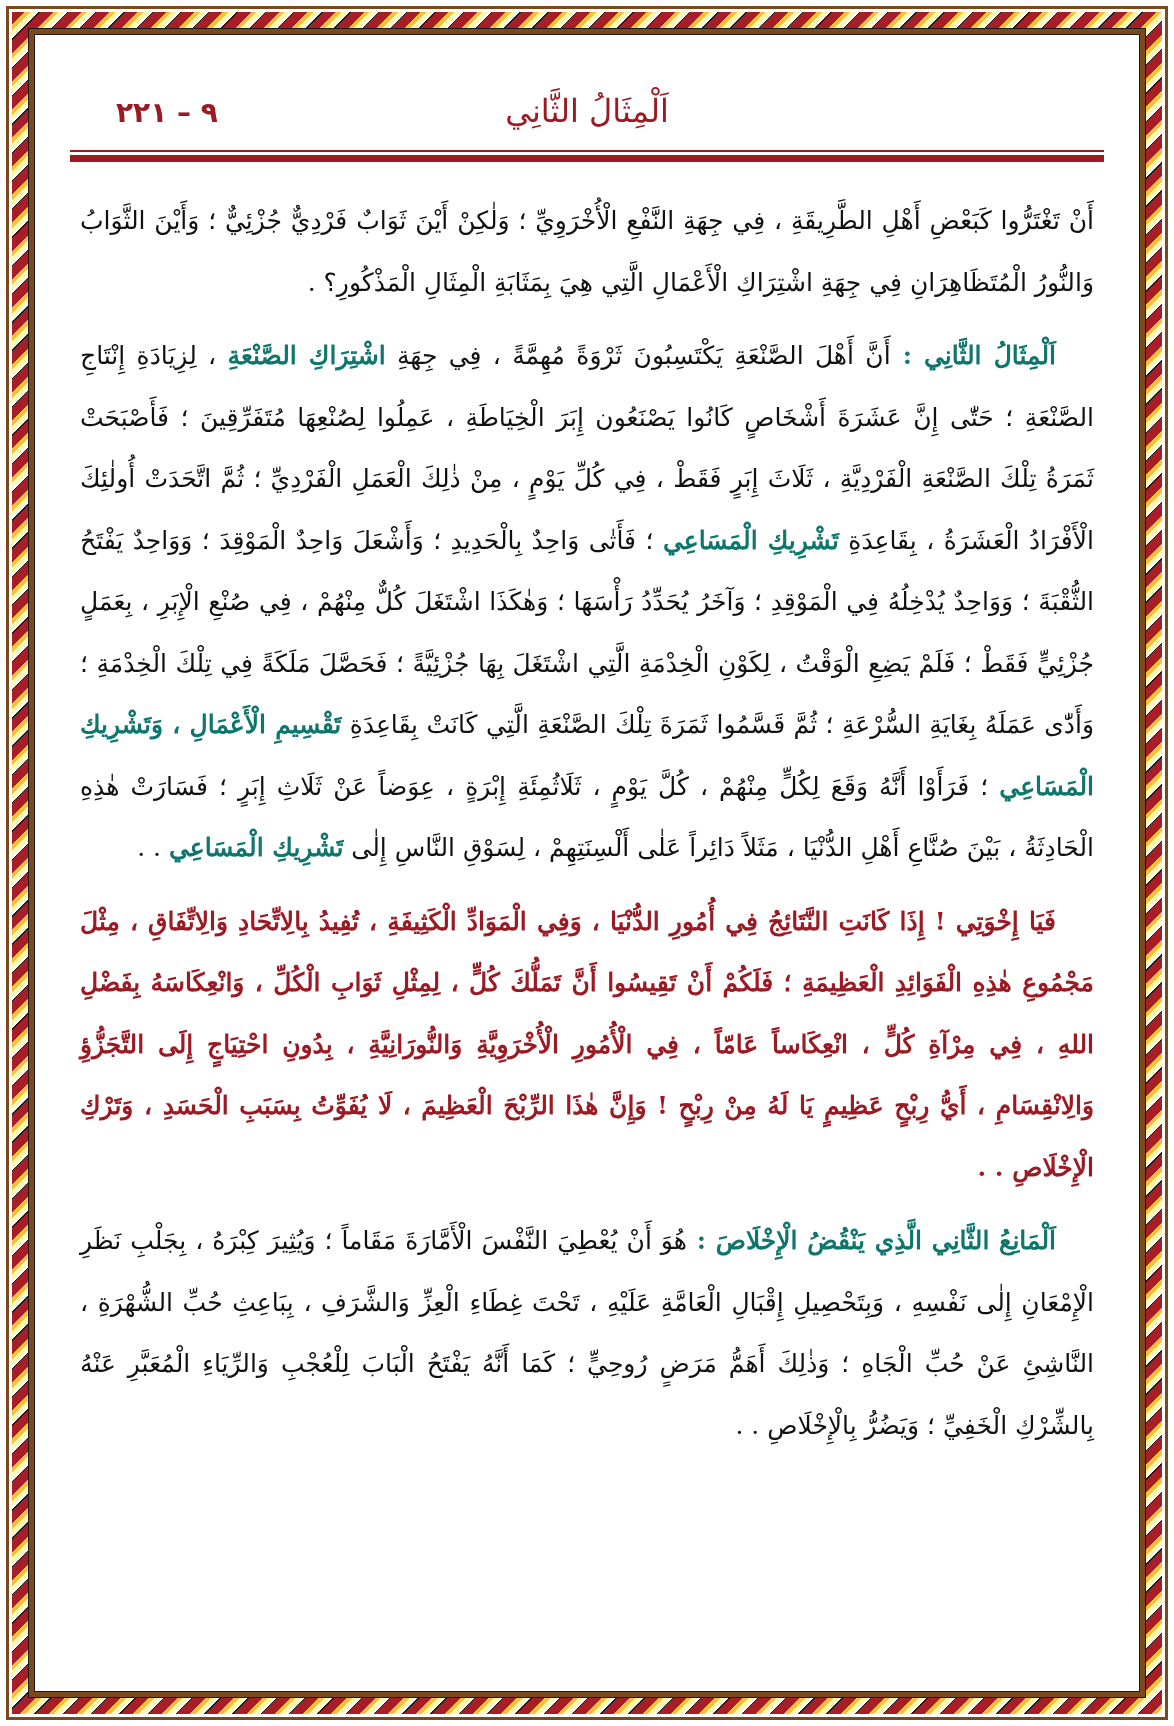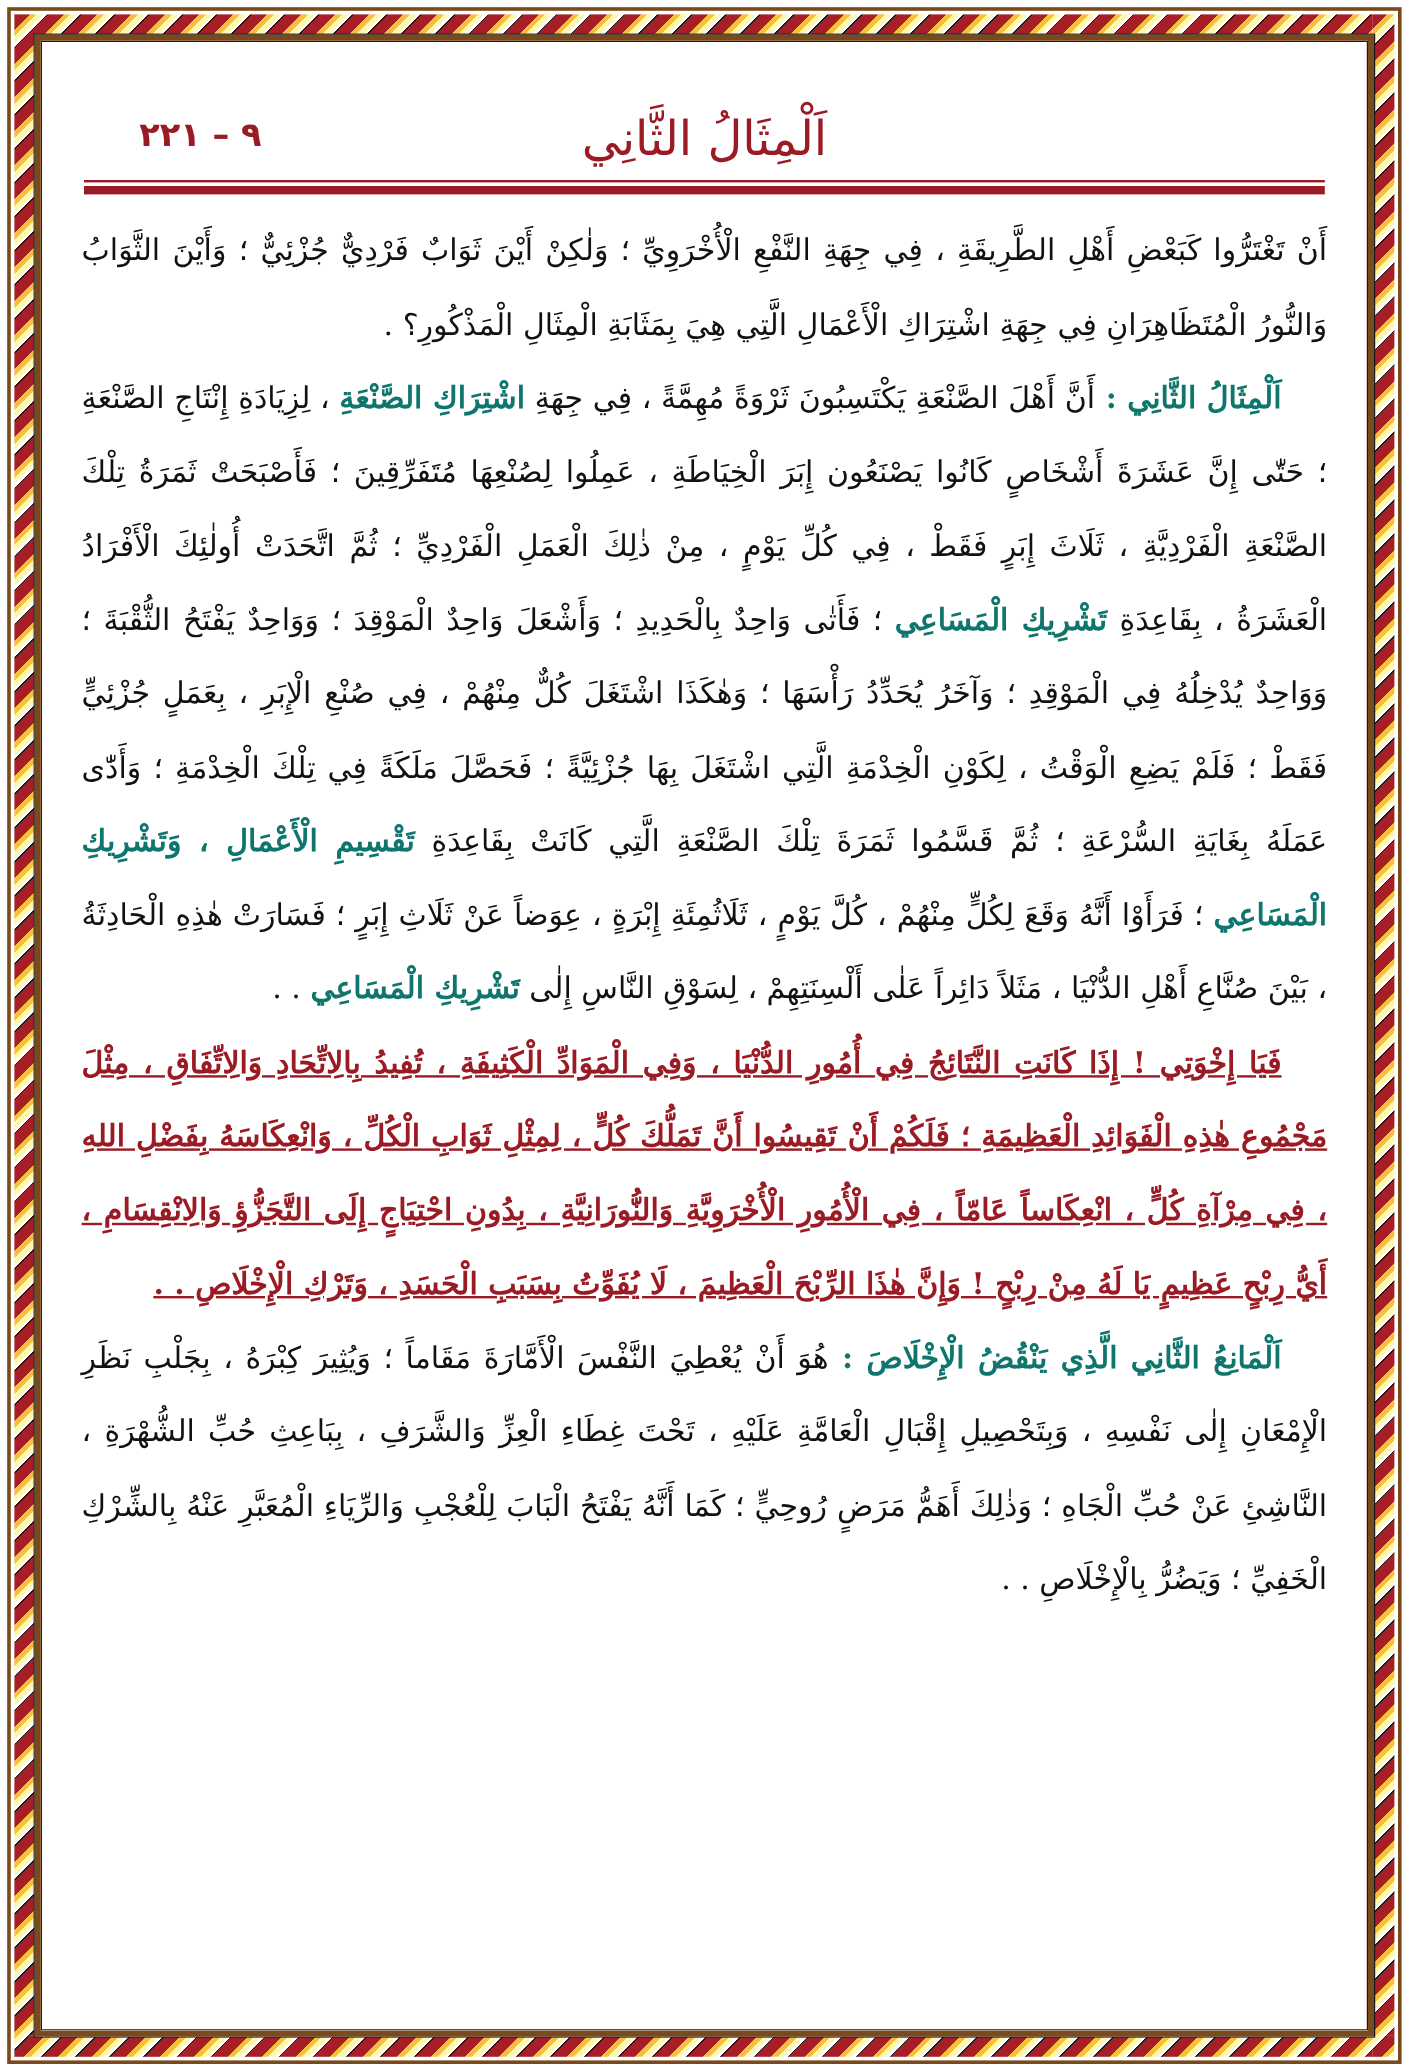--- a/index.html
+++ b/index.html
@@ -32,40 +32,40 @@
   .page-header {
     position: absolute; left: 70px; right: 70px; top: 88px; height: 60px;
   }
   .page-number {
     position: absolute; left: 10px; top: 8px;
     color: #9b1b24; font-family: "DejaVu Sans", sans-serif; font-weight: bold; font-size: 28px;
     direction: rtl; unicode-bidi: embed; letter-spacing: 2px; margin-left: 36px;
   }
   .page-title {
     position: absolute; left: 0; right: 0; top: 4px; text-align: center;
-    color: #9b1b24; font-family: "DejaVu Serif", serif; font-size: 40px;
+    color: #9b1b24; font-family: "DejaVu Serif", serif; font-size: 32px;
     direction: rtl;
   }
   .rule-thin {
     position: absolute; left: 70px; right: 70px; top: 150px; height: 2px; background: #9b1b24;
   }
   .rule-thick {
     position: absolute; left: 70px; right: 70px; top: 155px; height: 7px; background: #9b1b24;
   }
 
   .body-text {
     position: absolute; left: 68px; right: 68px; top: 178px;
     direction: rtl; text-align: justify; text-align-last: right;
     font-family: "DejaVu Serif", serif; font-size: 25px; line-height: 61.5px;
     color: #111111;
   }
-  .body-text p { margin: 0; }
+  .body-text p { margin: 12px; }
   .body-text p.indent { text-indent: 38px; }
   .hl { color: #0f766e; font-weight: bold; }
-  .red-para { color: #9b1b24; font-weight: bold; text-decoration: underline; }
+  .red-para { color: #9b1b24; font-weight: bold; }
 </style>
 </head>
 <body>
 
 <div class="frame-outer"></div>
 <div class="frame-band"></div>
 <div class="frame-inner"></div>
 
 <div class="page-header">
   <div class="page-number">٩ – ٢٢١</div>

